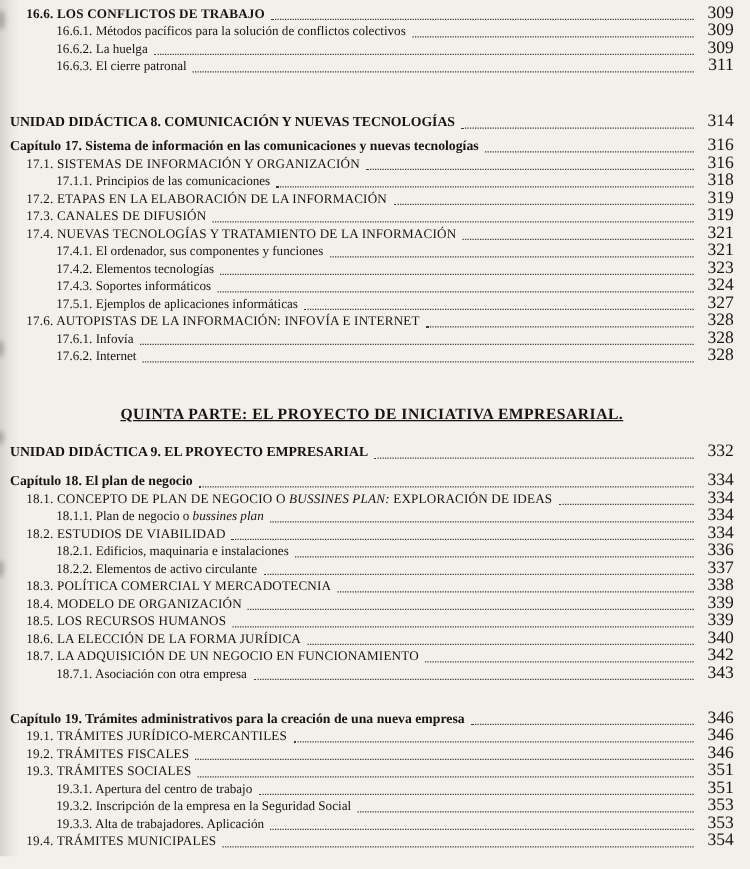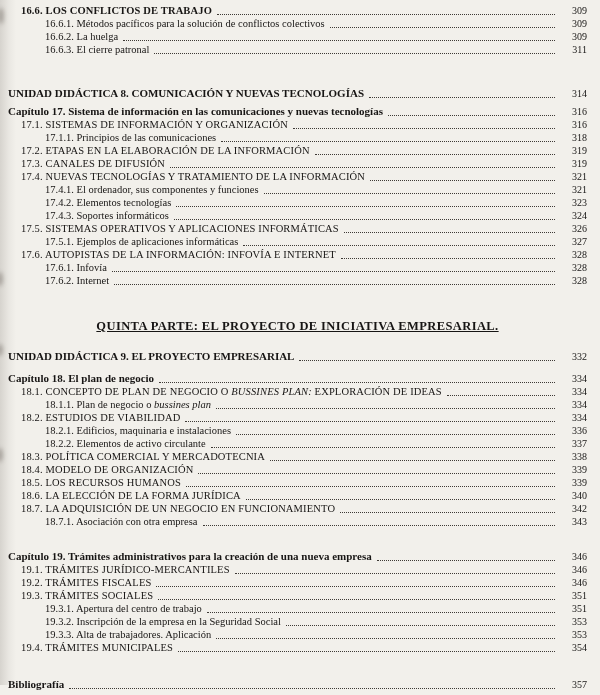--- a/index.html
+++ b/index.html
@@ -50,21 +50,21 @@
   .entry-text i { font-style: italic; }
   .leader {
     flex: 1 1 auto; min-width: 8px;
     align-self: flex-end;
     margin: 0 5px 2.5px 5px;
     border-bottom: 1.6px dotted #3e3a36;
   }
   .pagenum {
     flex: 0 0 auto; width: 27px;
     text-align: right;
-    font-size: 10px; font-weight: normal;
+    font-size: 14px; font-weight: normal;
     letter-spacing: 0;
   }
 </style>
 </head>
 <body>
 
 <div class="page">
   <div class="smudge s1"></div>
   <div class="smudge s2"></div>
   <div class="smudge s3"></div>
@@ -133,25 +133,20 @@
       <div class="row subsection ind2">
         <span class="entry-text"><span>17.4.2. Elementos tecnologías</span></span>
         <span class="leader"></span>
         <span class="pagenum">323</span>
       </div>
       <div class="row subsection ind2">
         <span class="entry-text"><span>17.4.3. Soportes informáticos</span></span>
         <span class="leader"></span>
         <span class="pagenum">324</span>
       </div>
-      <div class="row section ind1">
-        <span class="entry-text"><span>17.5. SISTEMAS OPERATIVOS Y APLICACIONES INFORMÁTICAS</span></span>
-        <span class="leader"></span>
-        <span class="pagenum">326</span>
-      </div>
       <div class="row subsection ind2">
         <span class="entry-text"><span>17.5.1. Ejemplos de aplicaciones informáticas</span></span>
         <span class="leader"></span>
         <span class="pagenum">327</span>
       </div>
       <div class="row section ind1">
         <span class="entry-text"><span>17.6. AUTOPISTAS DE LA INFORMACIÓN: INFOVÍA E INTERNET</span></span>
         <span class="leader"></span>
         <span class="pagenum">328</span>
       </div>

